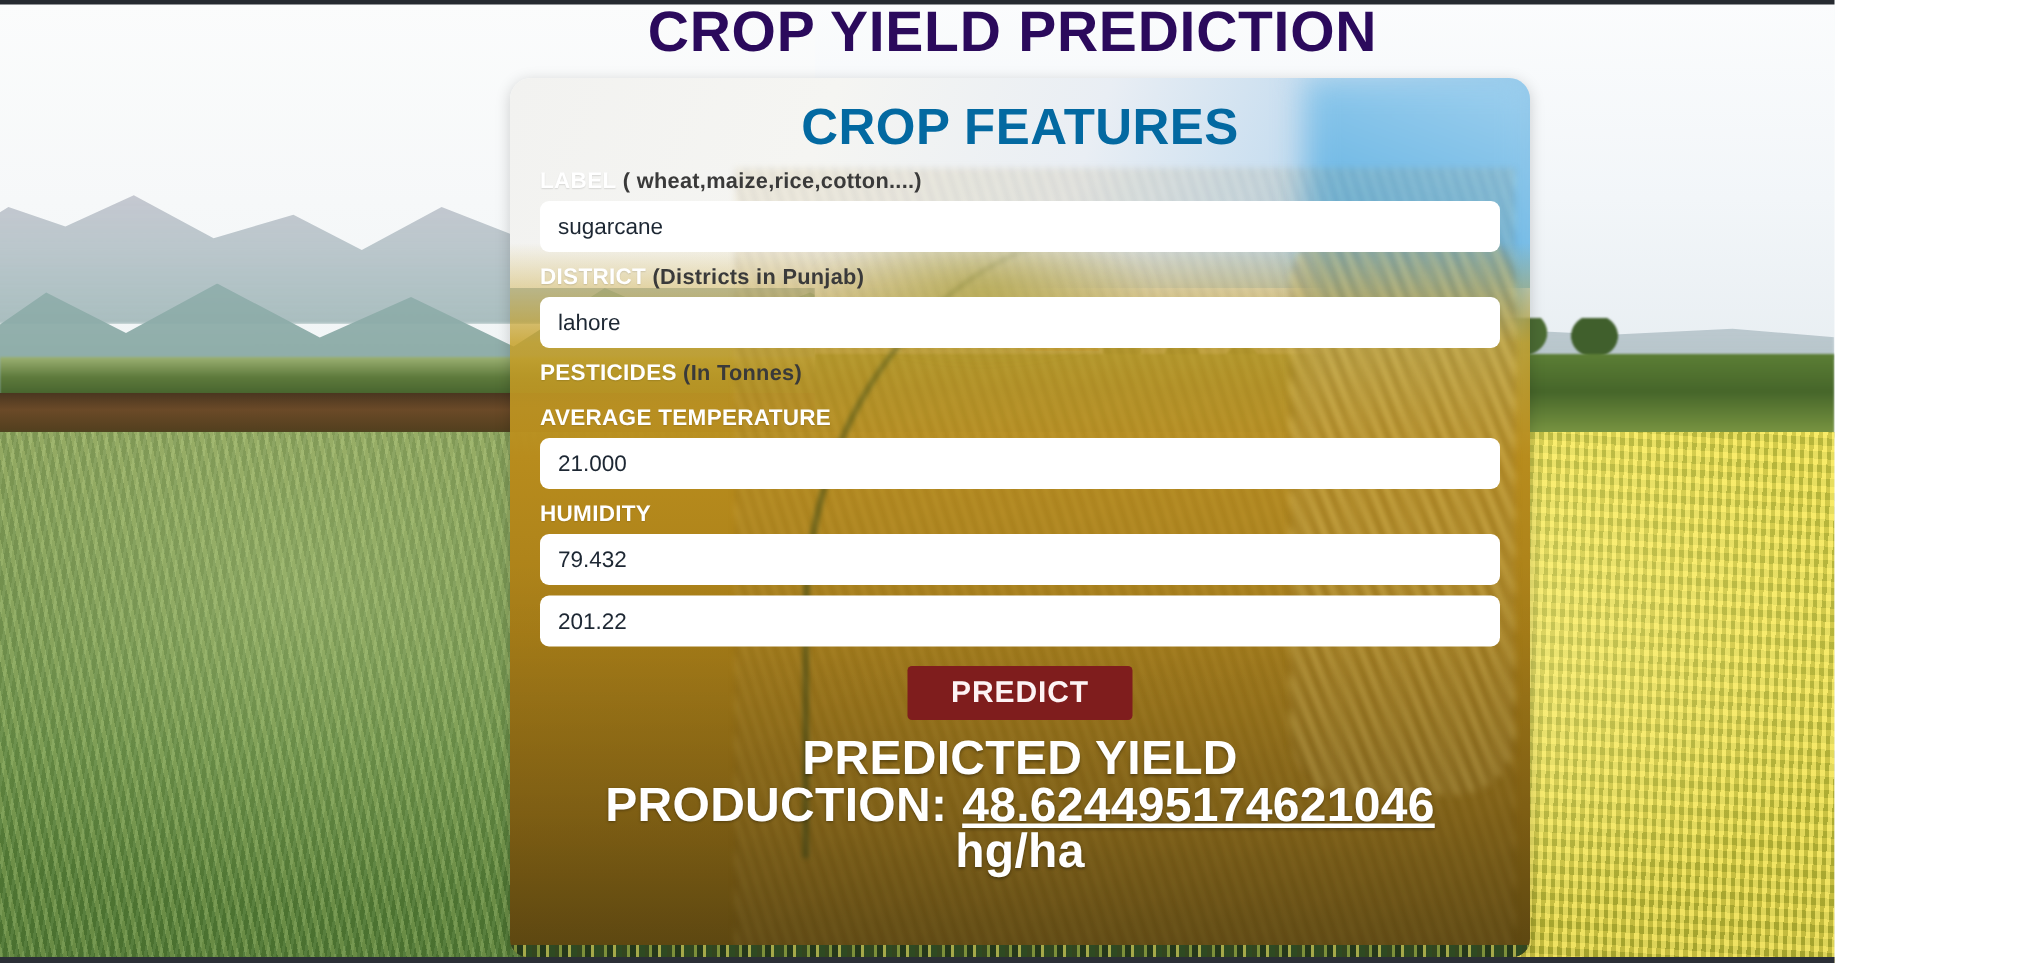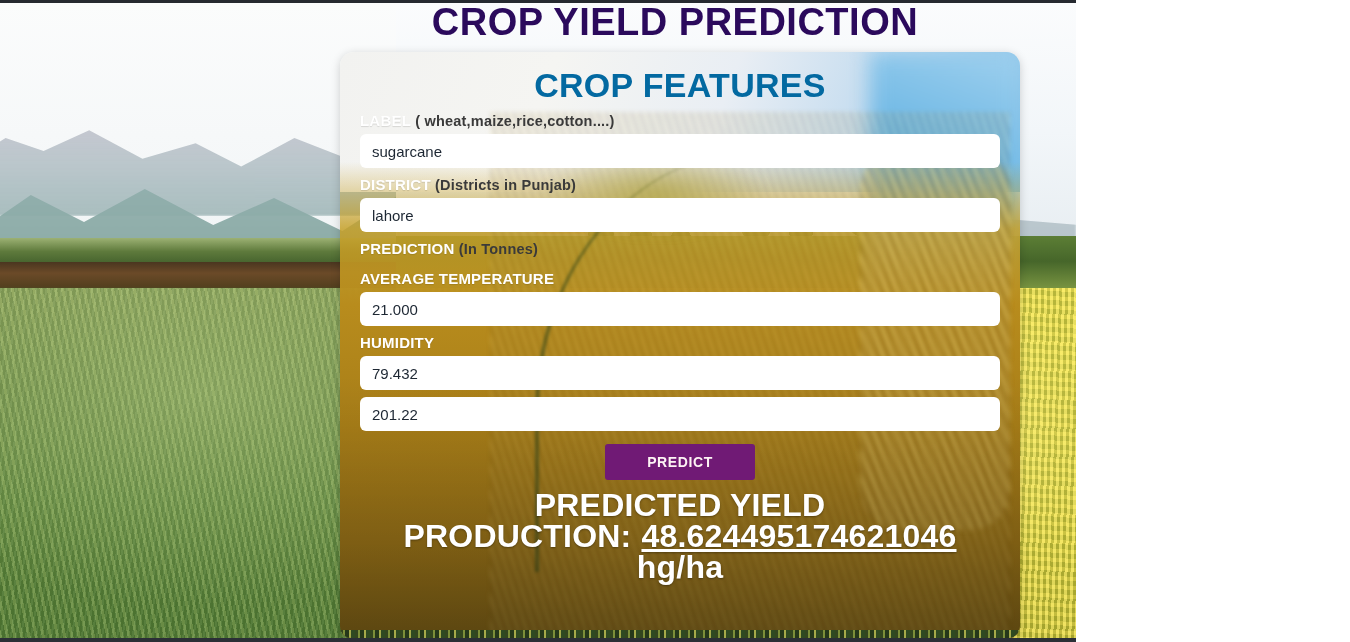--- a/index.html
+++ b/index.html
@@ -7,21 +7,21 @@
   html, body {
     width: 1350px;
     height: 642px;
     overflow: hidden;
     font-family: "Liberation Sans", sans-serif;
   }
 
   
   #page {
     position: relative;
-    width: 1076px;
+    width: 1223px;
     height: 642px;
     background: #f4f7f9;
     overflow: hidden;
   }
 
   
   .top-strip {
     position: absolute;
     top: 0; left: 0;
     width: 1350px; height: 3px;
@@ -275,24 +275,24 @@
     margin-top: 13px;
     text-align: center;
   }
   .predict-btn {
     display: inline-block;
     width: 150px;
     height: 36px;
     line-height: 36px;
     border: none;
     border-radius: 3px;
-    background: #701a75;
+    background: #7f1d1d;
     color: #fdf3f4;
     font-family: "Liberation Sans", sans-serif;
-    font-size: 14px;
+    font-size: 20px;
     font-weight: bold;
     letter-spacing: 0.6px;
     cursor: pointer;
   }
 
   .result {
     margin-top: 10px;
     text-align: center;
     color: #ffffff;
     font-size: 32px;
@@ -362,21 +362,21 @@
 
       <div class="field-block">
         <div class="field-label">
           <span>DISTRICT</span><span class="hint"> (Districts in Punjab)</span>
         </div>
         <input class="field-input" type="text" value="lahore" style="">
       </div>
 
       <div class="field-block">
         <div class="field-label">
-          <span>PREDICTION</span><span class="hint"> (In Tonnes)</span>
+          <span>PESTICIDES</span><span class="hint"> (In Tonnes)</span>
         </div>
       </div>
 
       <div class="field-block">
         <div class="field-label">
           <span>AVERAGE TEMPERATURE</span><span class="hint"></span>
         </div>
         <input class="field-input" type="text" value="21.000" style="">
       </div>
 

